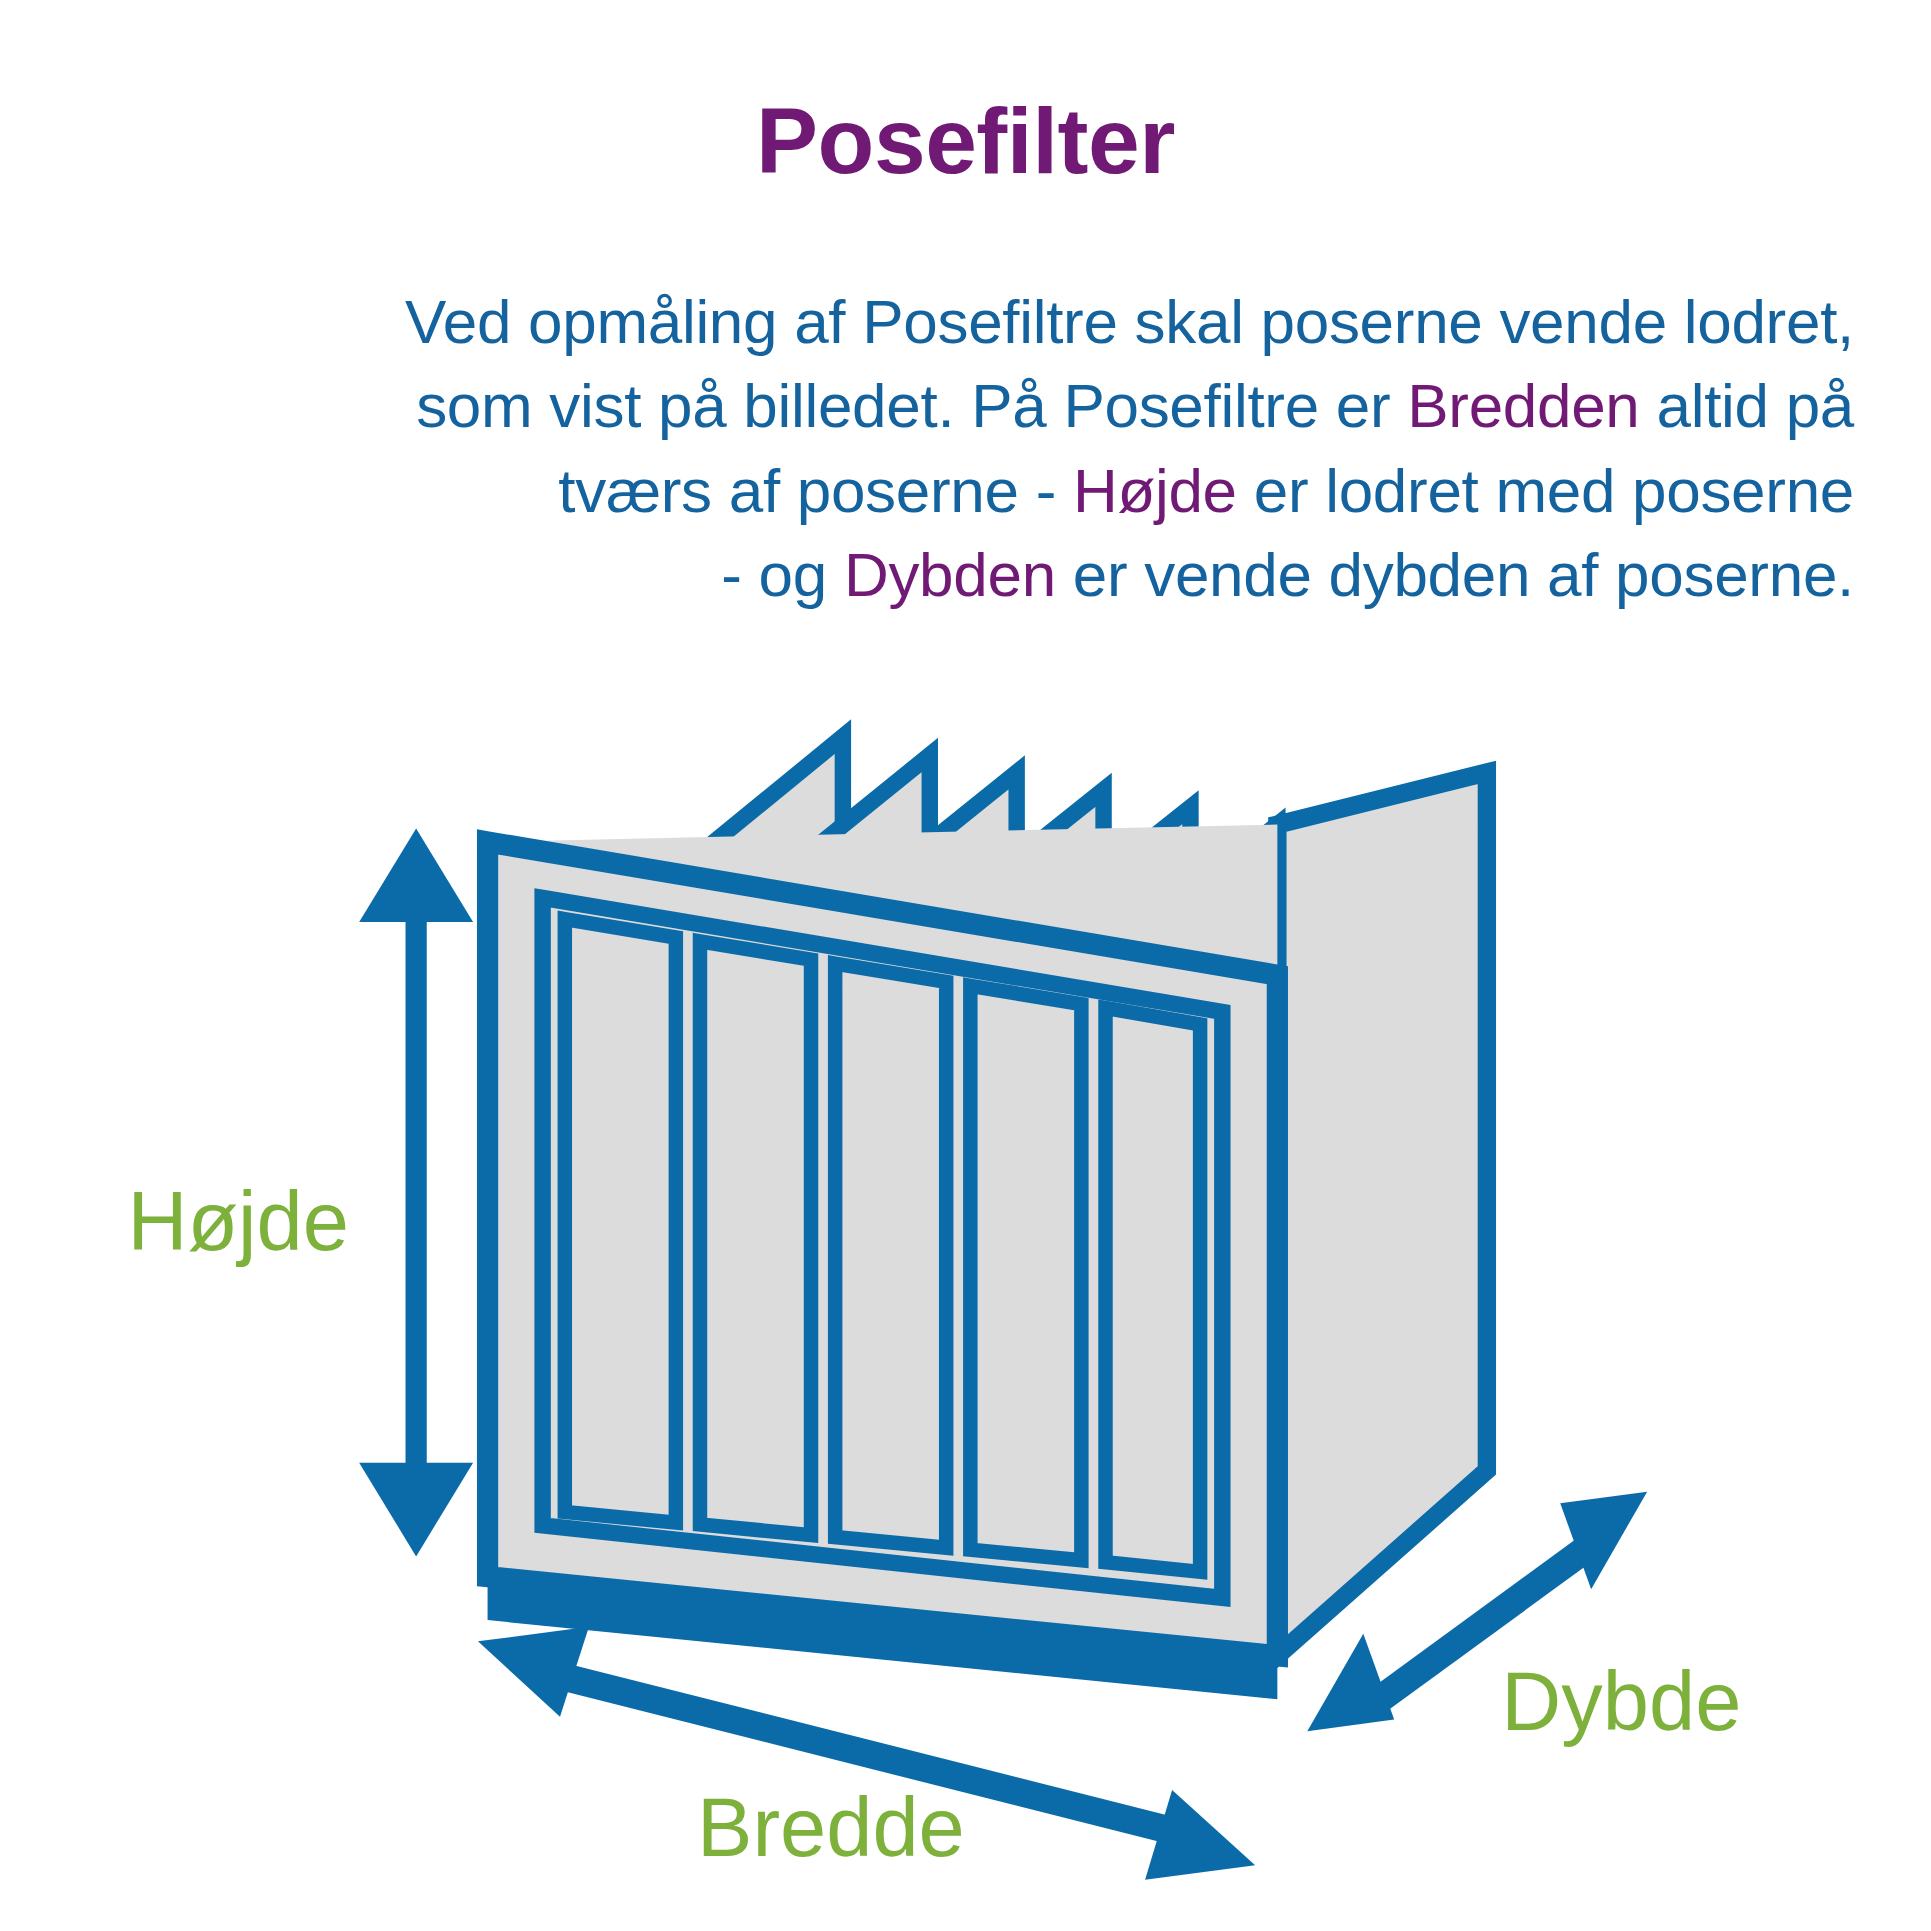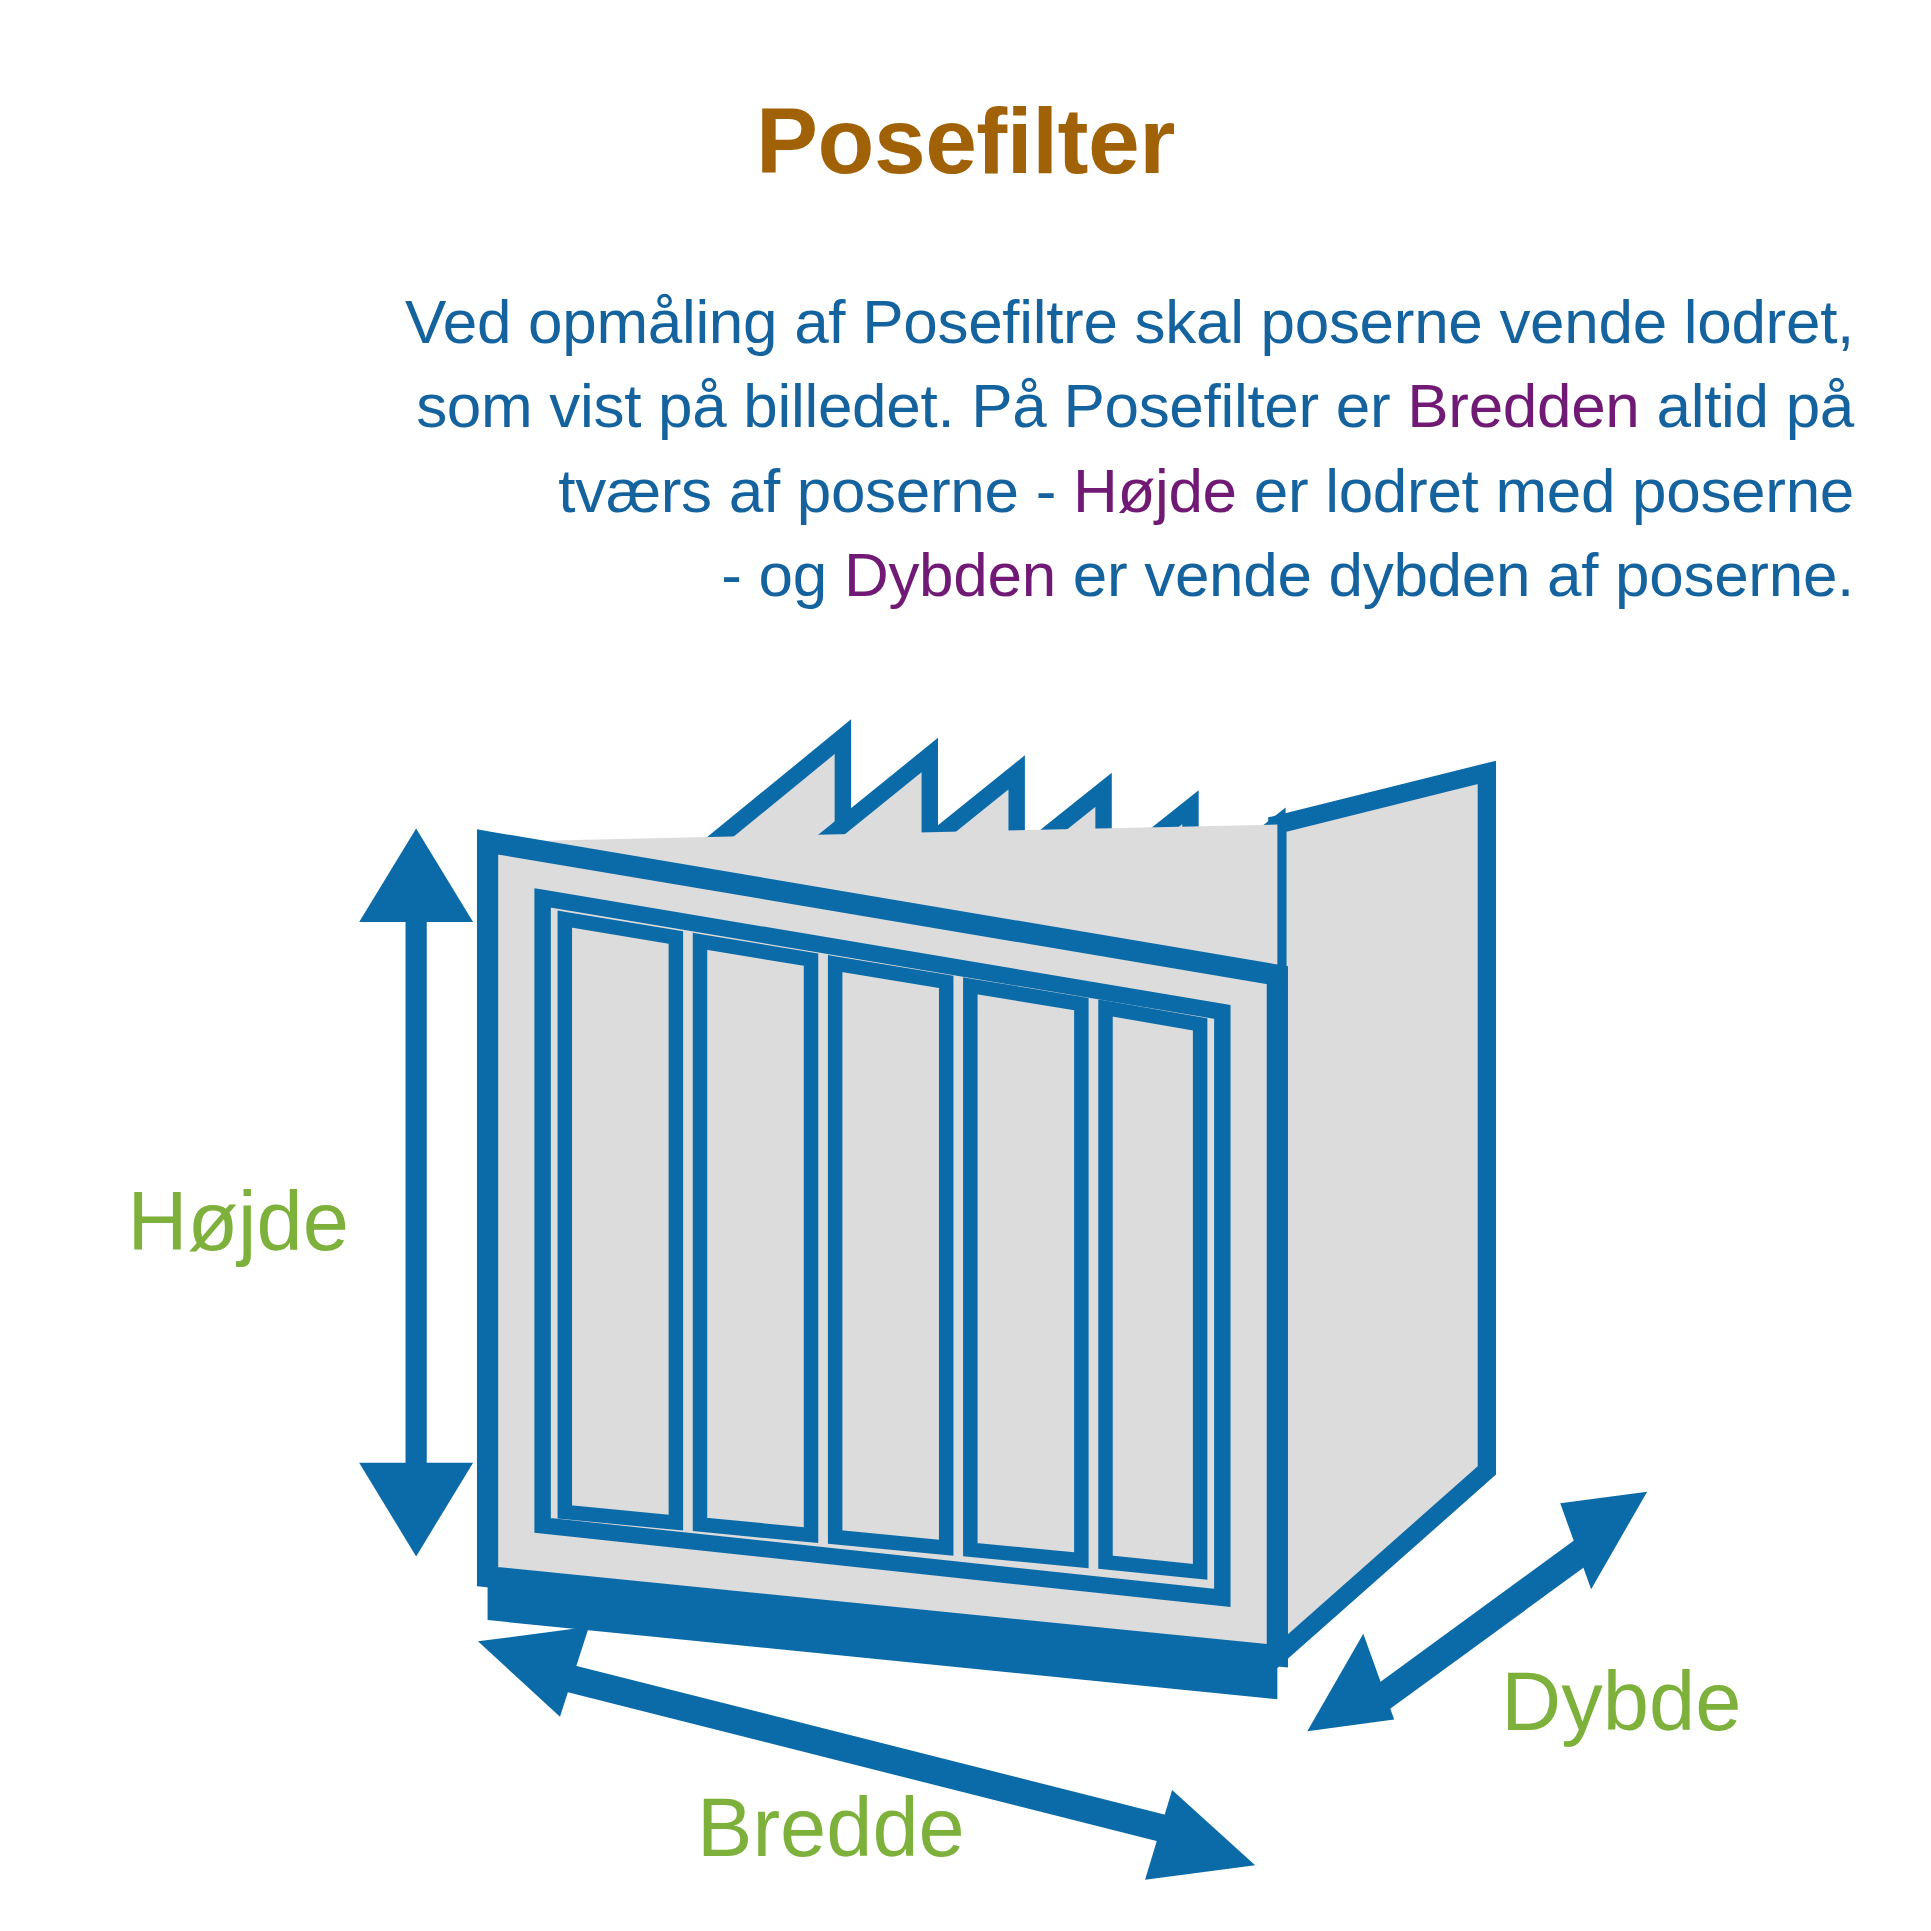--- a/index.html
+++ b/index.html
@@ -23,21 +23,21 @@
   
   #title {
     position: absolute;
     top: 93px;
     left: 0;
     width: 1931px;
     text-align: center;
     font-size: 93px;
     font-weight: bold;
     line-height: 1.05;
-    color: #a16207;
+    color: #701a75;
     letter-spacing: -0.5px;
   }
 
   
   #intro {
     position: absolute;
     top: 280px;
     left: 77px;
     width: 1777px;
     text-align: right;
@@ -68,21 +68,21 @@
 </style>
 </head>
 <body>
 
 <div id="page">
 
   <div id="title">Posefilter</div>
 
   <div id="intro">
     <span>Ved opmåling af Posefiltre skal poserne vende lodret,</span><br>
-    <span>som vist på billedet. På Posefilter er </span><span class="hl">Bredden</span><span> altid på</span><br>
+    <span>som vist på billedet. På Posefiltre er </span><span class="hl">Bredden</span><span> altid på</span><br>
     <span>tværs af poserne - </span><span class="hl">Højde</span><span> er lodret med poserne</span><br>
     <span>- og </span><span class="hl">Dybden</span><span> er vende dybden af poserne.</span>
   </div>
 
   <div id="diagram-wrap">
     <svg id="diagram" width="1931" height="1931" viewBox="0 0 2000 2000" xmlns="http://www.w3.org/2000/svg">
 
       <g>
 
         <polygon points="873,763 873,925 653,943" fill="#DCDCDC" stroke="#0B6BA8" stroke-width="17" stroke-linejoin="miter"></polygon>

